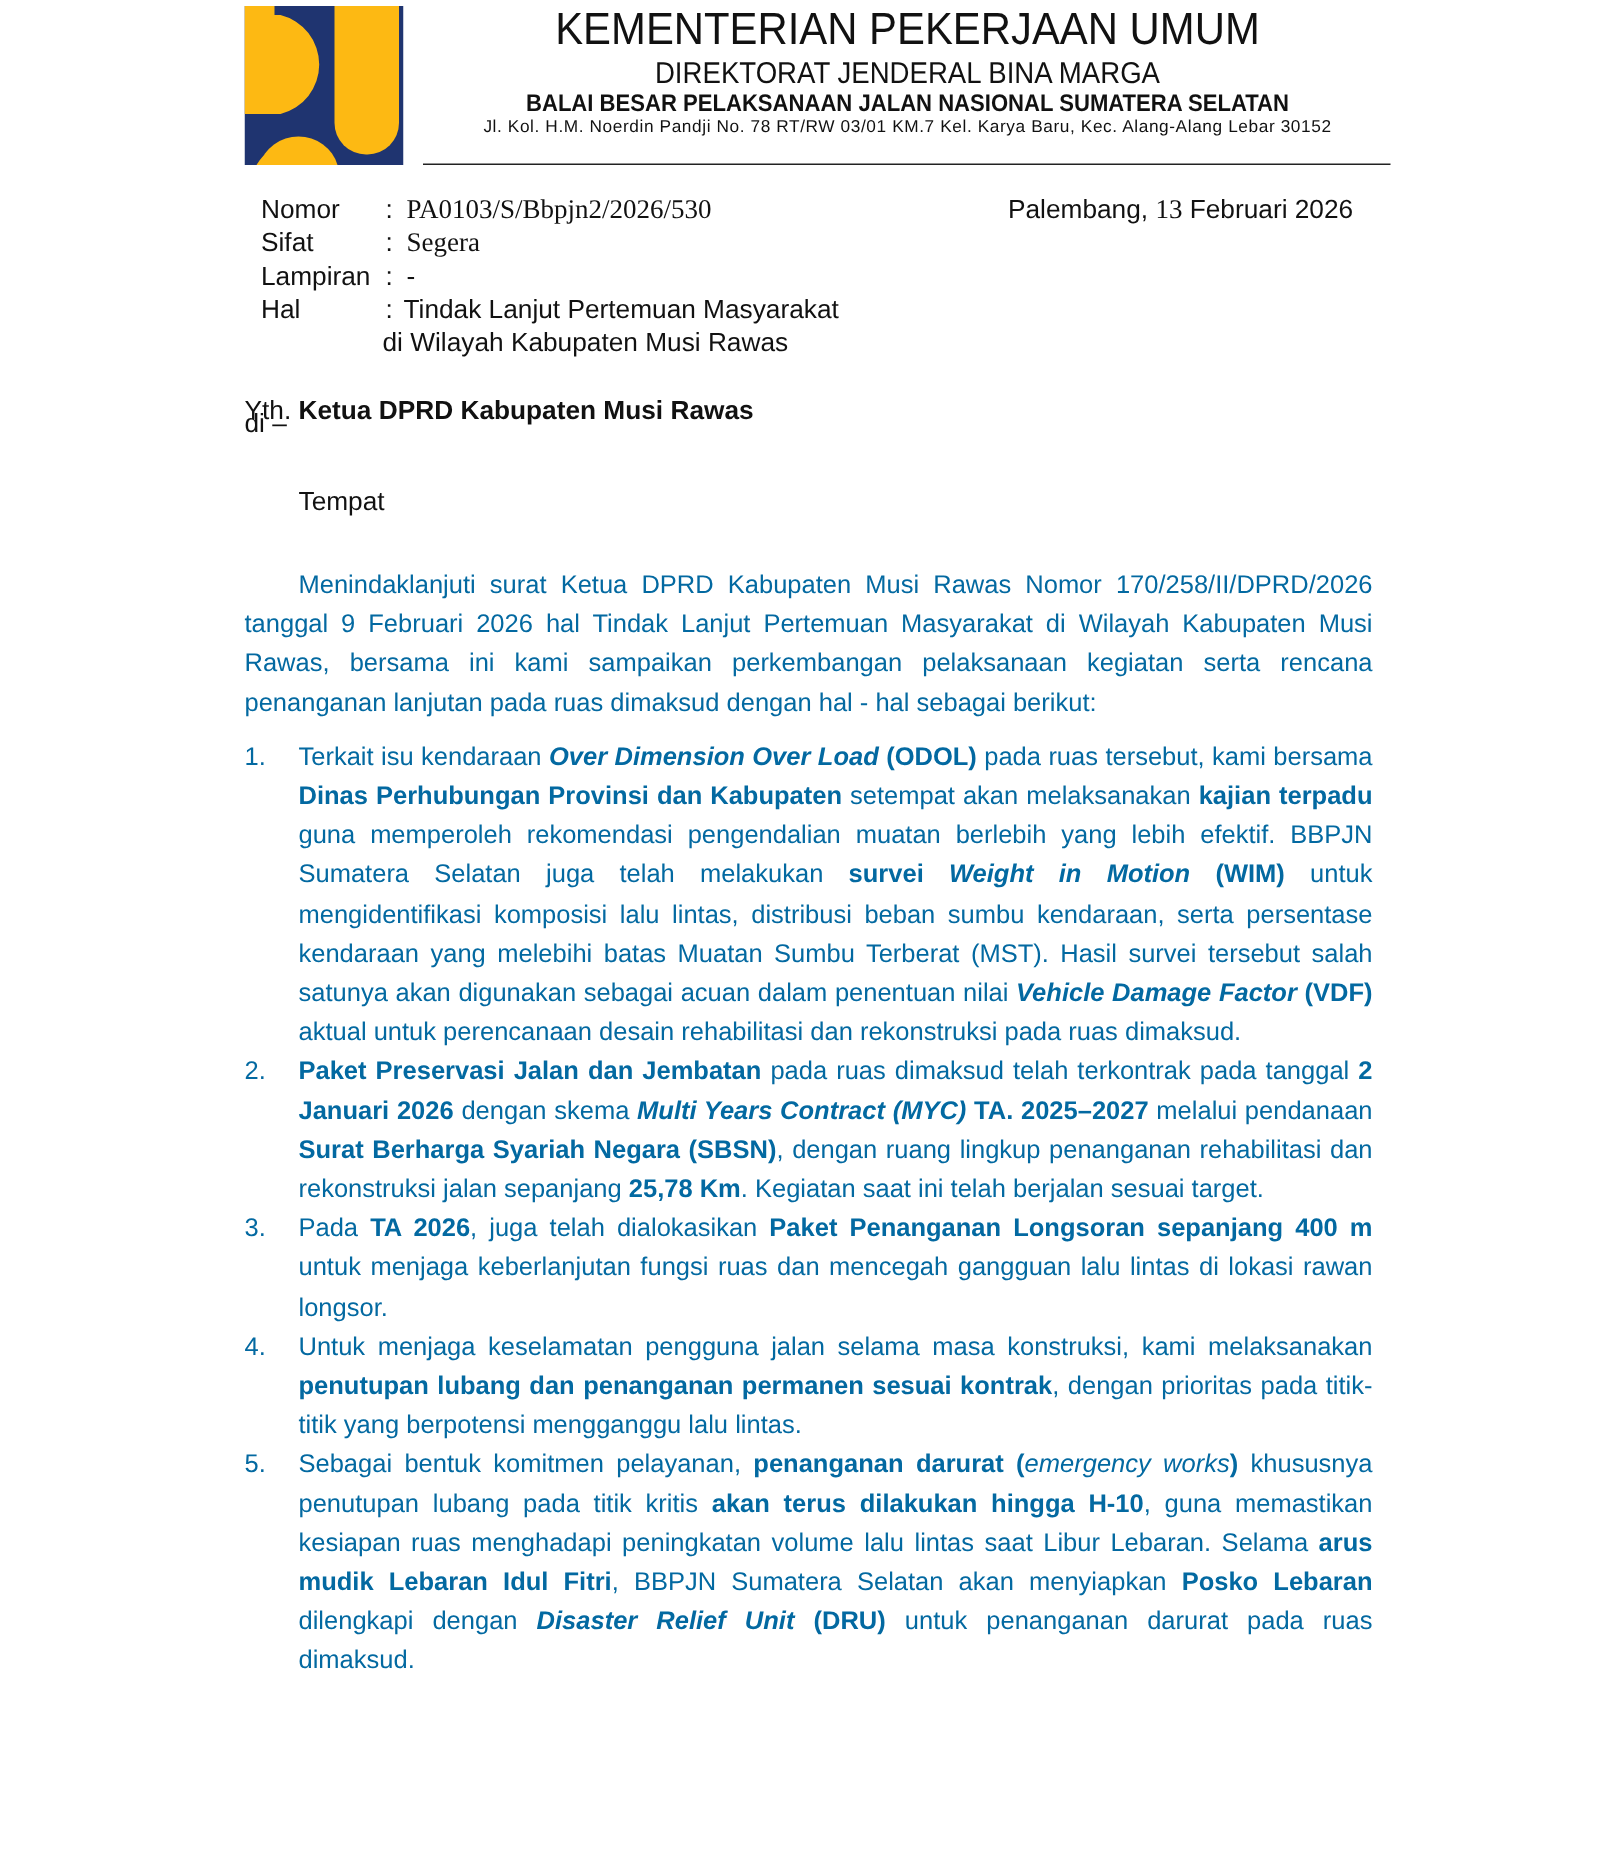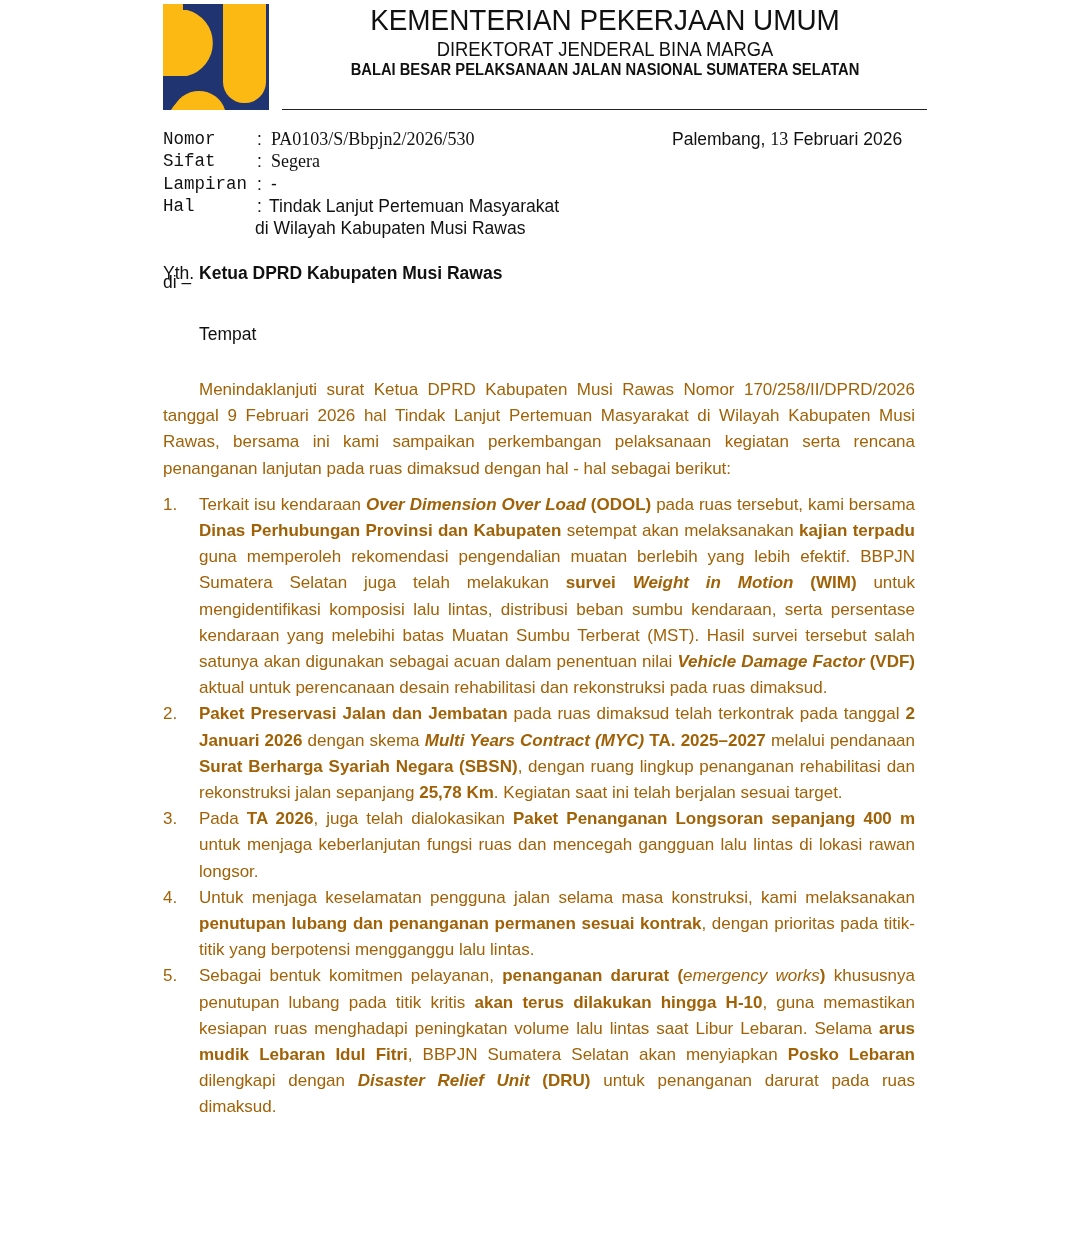--- a/index.html
+++ b/index.html
@@ -9,31 +9,31 @@
   .kop { position: absolute; left: 280px; top: 2px; width: 650px; text-align: center; font-family: "Liberation Sans", sans-serif; }
   .kop .l1 { font-size: 30px; line-height: 36px; letter-spacing: 0px; transform: scaleX(0.93); transform-origin: center; }
   .kop .l2 { font-size: 20px; line-height: 22px; transform: scaleX(0.92); transform-origin: center; }
   .kop .l3 { font-size: 16px; font-weight: bold; line-height: 19px; transform: scaleX(0.92); transform-origin: center; }
   .kop .l4 { font-size: 11.5px; line-height: 13px; letter-spacing: 0.4px; }
   .kop .l5 { font-size: 11.5px; line-height: 13px; letter-spacing: 0.4px; }
   .kop-line { position: absolute; left: 282px; top: 109px; width: 645px; height: 0; border-top: 1.5px solid #222; }
 
   .meta { position: absolute; left: 163px; top: 129px; font-family: "Liberation Sans", sans-serif; font-size: 17.5px; }
   .meta .row { position: absolute; left: 0; white-space: nowrap; }
-  .meta .lbl { position: absolute; left: 0; font-family: Liberation Mono, monospace; }
+  .meta .lbl { position: absolute; left: 11px; }
   .meta .colon { position: absolute; left: 94px; }
   .meta .val { position: absolute; left: 108px; }
   .serif { font-family: "Liberation Serif", serif; font-size: 18px; }
   .date { position: absolute; left: 672px; top: 129px; font-family: "Liberation Sans", sans-serif; font-size: 17.5px; white-space: nowrap; }
   .date .num { font-family: "Liberation Serif", serif; font-size: 18px; margin-top: 24px; }
 
   .addr { position: absolute; left: 163px; top: 263px; font-family: "Liberation Sans", sans-serif; font-size: 17.5px; }
   .addr div { position: absolute; white-space: nowrap; left: 0; }
 
-  .body { position: absolute; left: 163px; top: 377px; width: 752px; font-family: "Liberation Sans", sans-serif; font-size: 17px; line-height: 26.2px; color: #a16207; }
+  .body { position: absolute; left: 163px; top: 377px; width: 752px; font-family: "Liberation Sans", sans-serif; font-size: 17px; line-height: 26.2px; color: #0369a1; }
   .body p { margin: 0; text-align: justify; text-indent: 36px; transform: scaleX(1); }
   .body ol { margin: 10px 0 0 0; padding: 0; list-style: none; }
   .body li { position: relative; padding-left: 36px; text-align: justify; }
   .body li .n { position: absolute; left: 0; top: 0; }
   b { font-weight: bold; }
   i { font-style: italic; }
 </style>
 </head>
 <body>
 
@@ -47,20 +47,21 @@
     <path d="M60 0 H103 V78 A21 21 0 0 1 82 99 H81 A21 21 0 0 1 60 78 Z" fill="#fdb913"></path>
 
     <path d="M8 106 A30 30 0 0 1 60 106 Z" fill="#fdb913"></path>
     <path d="M10 106 A27 26 0 0 1 62 106 Z" fill="#fdb913"></path>
   </svg>
 
   <div class="kop">
     <div class="l1">KEMENTERIAN PEKERJAAN UMUM</div>
     <div class="l2">DIREKTORAT JENDERAL BINA MARGA</div>
     <div class="l3">BALAI BESAR PELAKSANAAN JALAN NASIONAL SUMATERA SELATAN</div>
+    <div class="l4">Jl. Kol. H.M. Noerdin Pandji No. 78 RT/RW 03/01 KM.7 Kel. Karya Baru, Kec. Alang-Alang Lebar 30152</div>
   </div>
   <div class="kop-line"></div>
 
   <div class="meta">
     <div class="row" style="top:0">
       <span class="lbl">Nomor</span>
       <span class="colon">:</span>
       <span class="val serif">PA0103/S/Bbpjn2/2026/530</span>
     </div>
     <div class="row" style="top:22px">

